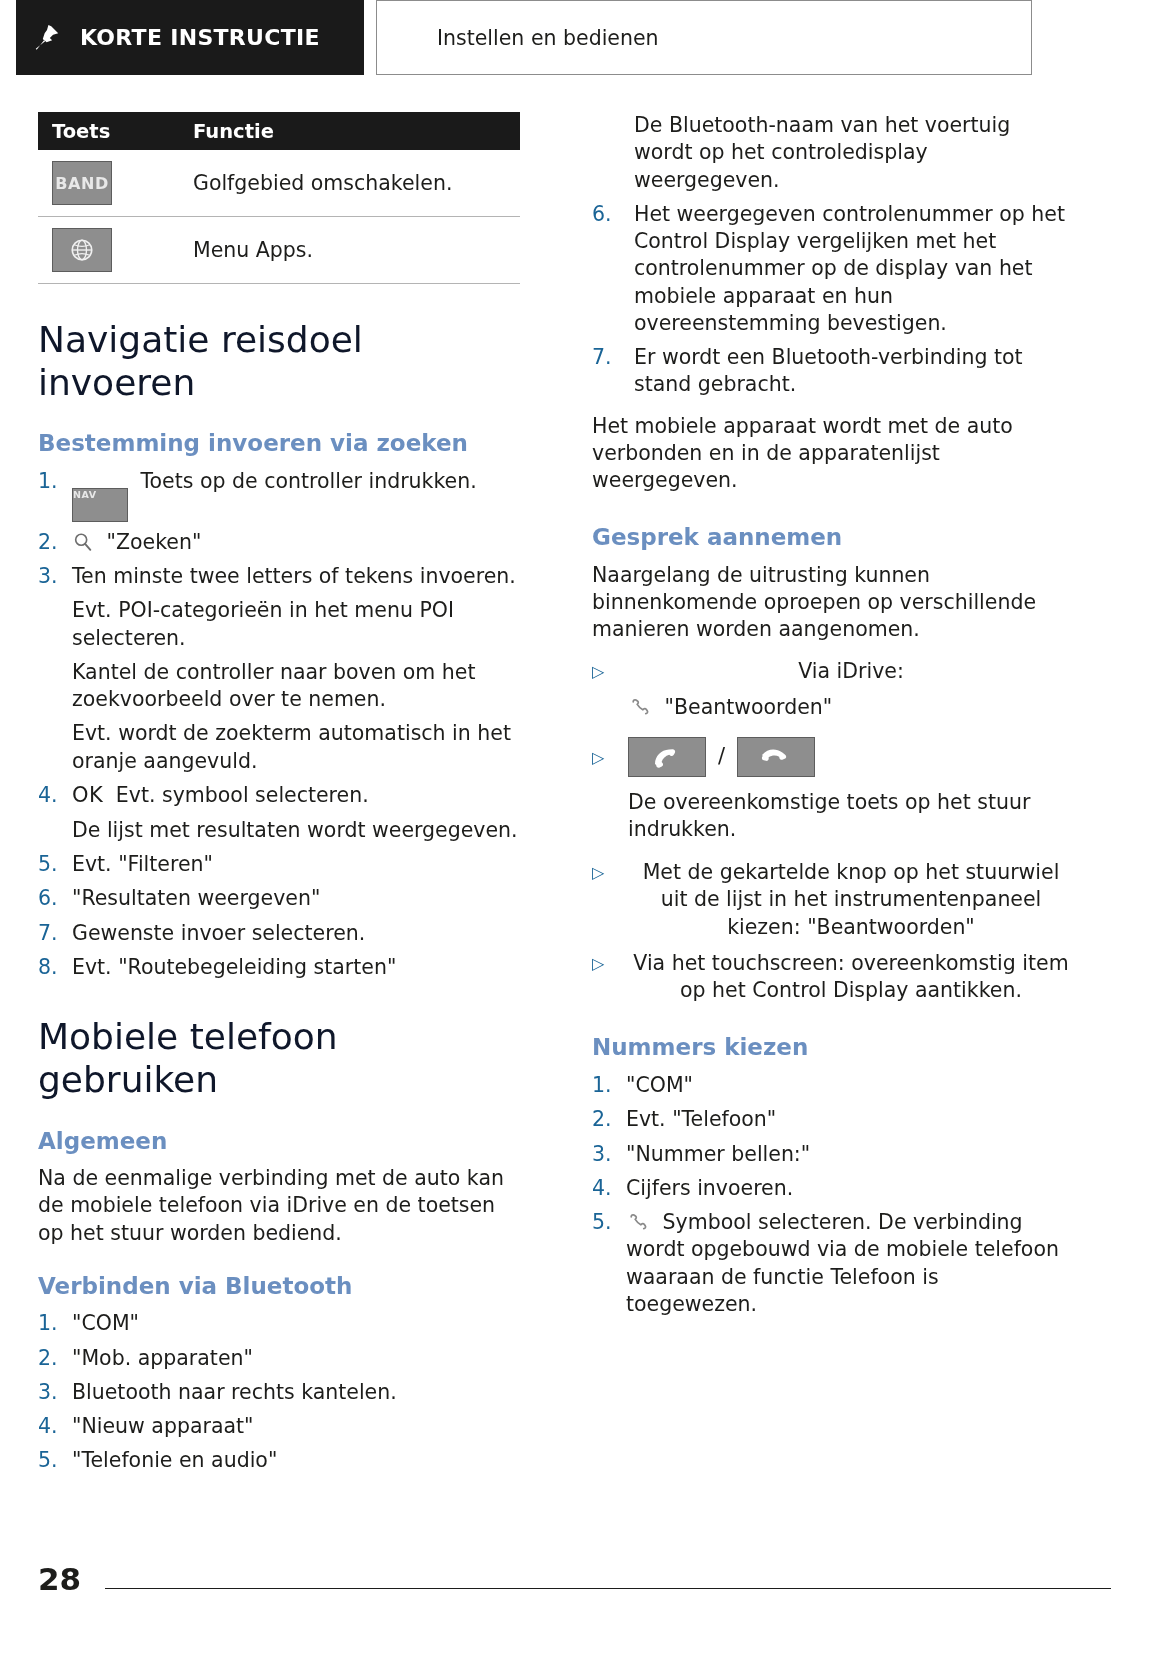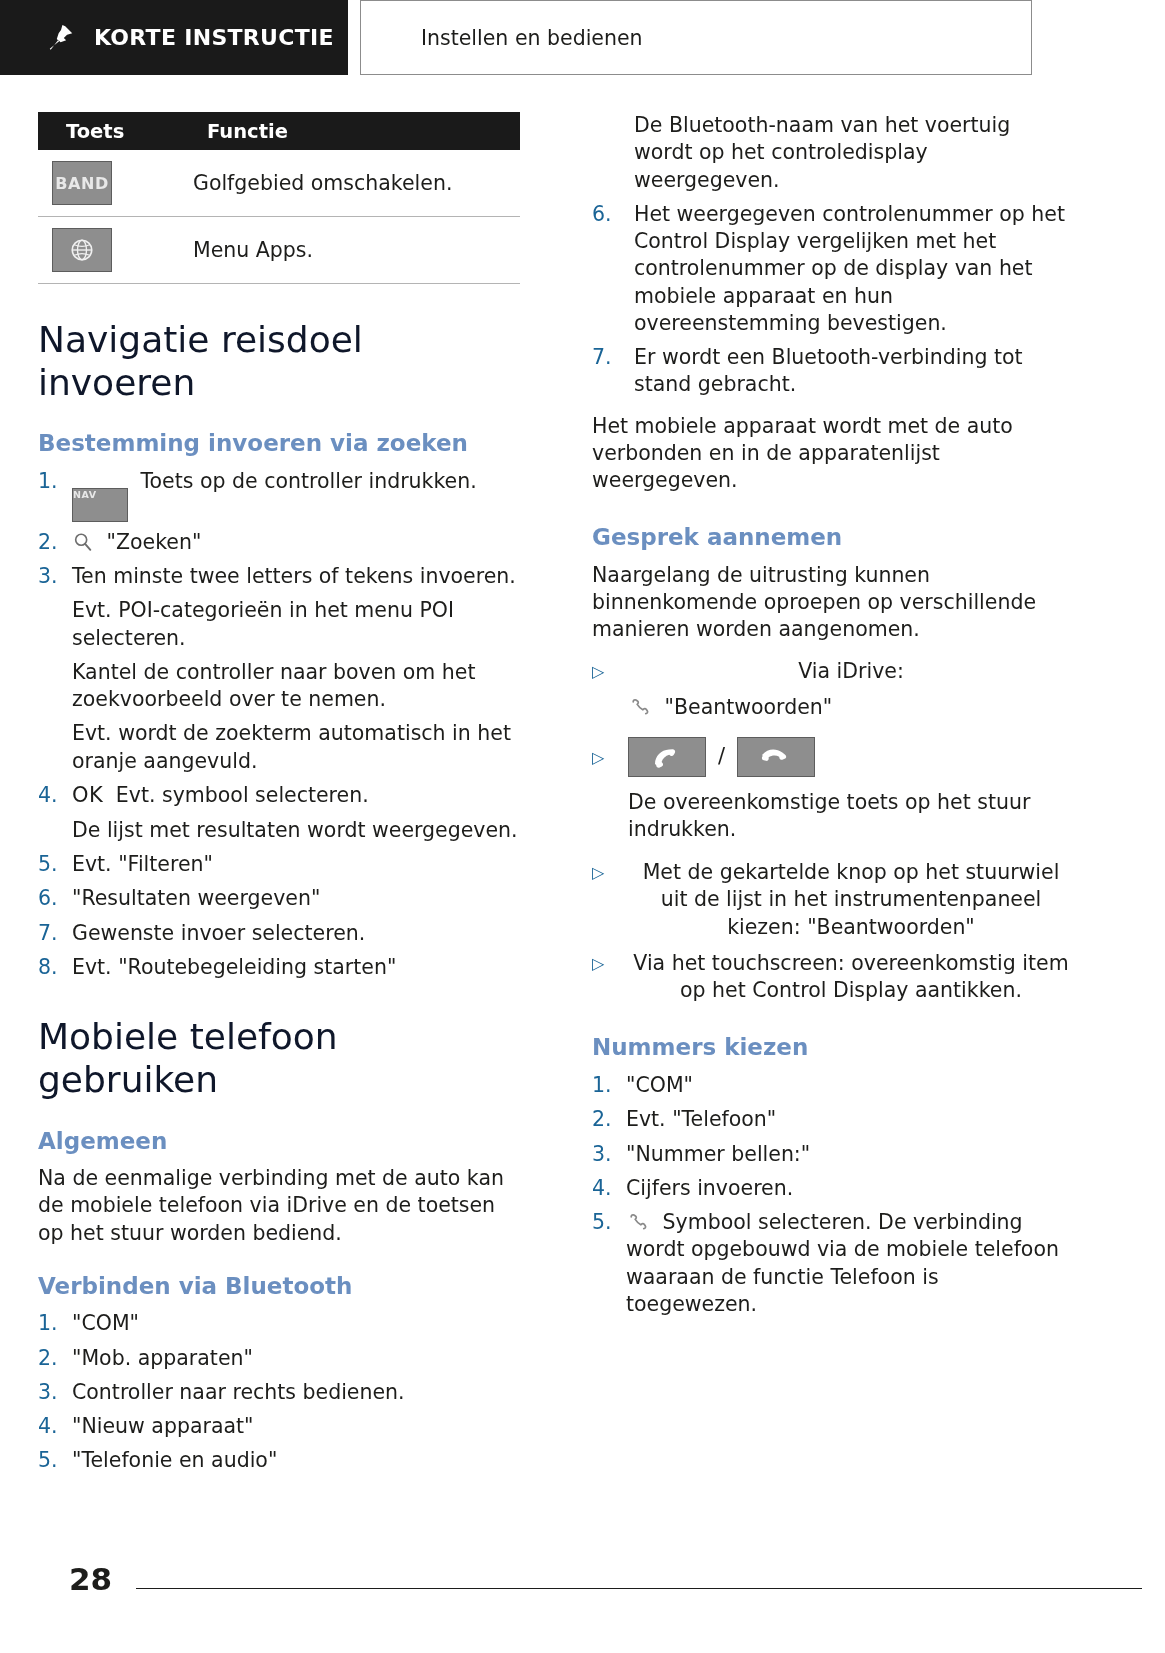--- a/index.html
+++ b/index.html
@@ -28,22 +28,23 @@
     align-items: stretch;
     height: 75px;
     width: 100%;
   }
   .header-brand {
     background: #1a1a1a;
     color: #ffffff;
     width: 348px;
     display: flex;
     align-items: center;
-    padding-left: 46px;
+    padding-left: 16px;
     box-sizing: border-box;
+    margin-left: 16px;
   }
   .brand-icon {
     width: 30px;
     height: 30px;
     margin-right: 18px;
     flex: none;
     display: block;
   }
   .brand-text {
     font-family: "DejaVu Sans", sans-serif;
@@ -88,21 +89,21 @@
   .keytable { width: 482px; }
   .keytable-head {
     background: #1a1a1a;
     color: #ffffff;
     display: flex;
     height: 38px;
     align-items: center;
     font-weight: bold;
     font-size: 19.5px;
   }
-  .th-toets { width: 155px; padding-left: 14px; box-sizing: border-box; margin-left: 14px; }
+  .th-toets { width: 155px; padding-left: 14px; box-sizing: border-box; }
   .th-functie { }
   .keytable-row {
     display: flex;
     align-items: center;
     border-bottom: 1px solid #b4b4b4;
     min-height: 66px;
   }
   .keytable-row:last-child { border-bottom: 1px solid #b4b4b4; }
   .td-key { width: 155px; padding-left: 14px; box-sizing: border-box; }
   .td-fn { font-size: 20.5px; }
@@ -230,21 +231,20 @@
   .slash { font-size: 21px; }
 
   
   .footer {
     position: absolute;
     left: 38px;
     bottom: 58px;
     width: 1090px;
     display: flex;
     align-items: flex-end;
-    margin-left: 31px;
   }
   .pageno {
     font-size: 31px;
     font-weight: bold;
     line-height: 1;
     margin-right: 24px;
     color: #1d1d1b;
   }
   .footrule {
     flex: 1;
@@ -373,21 +373,21 @@
         <li>
           <span class="num">1.</span>
           <span class="steptext">"COM"</span>
         </li>
         <li>
           <span class="num">2.</span>
           <span class="steptext">"Mob. apparaten"</span>
         </li>
         <li>
           <span class="num">3.</span>
-          <span class="steptext">Controller naar rechts bedienen.</span>
+          <span class="steptext">Bluetooth naar rechts kantelen.</span>
         </li>
         <li>
           <span class="num">4.</span>
           <span class="steptext">"Nieuw apparaat"</span>
         </li>
         <li>
           <span class="num">5.</span>
           <span class="steptext">"Telefonie en audio"</span>
         </li>
       </ol>

